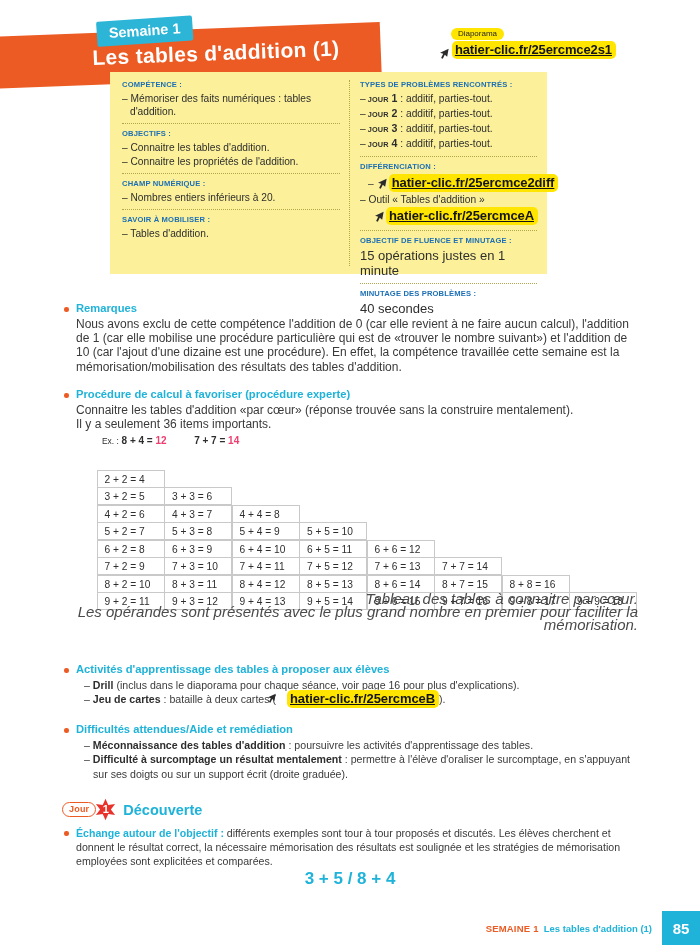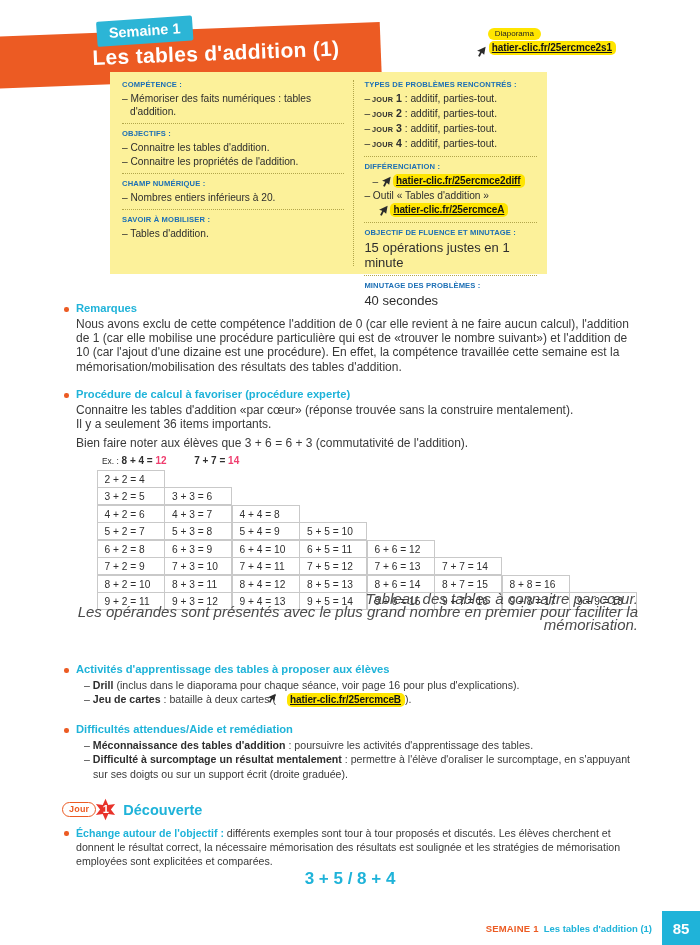--- a/index.html
+++ b/index.html
@@ -89,21 +89,21 @@
   }
   .diaporama-link {
     margin-top: 1px;
     display: flex;
     align-items: center;
     gap: 2px;
   }
   .link-pill {
     background: #ffe500;
     color: #141414;
-    font-size: 10px;
+    font-size: 13px;
     font-weight: bold;
     text-decoration: underline;
     padding: 1px 4px 2px 3px;
     border-radius: 5px;
     white-space: nowrap;
     letter-spacing: -0.1px;
   }
   .cursor-ico {
     width: 11px;
     height: 11px;
@@ -449,21 +449,20 @@
 
   <div class="section" style="top:302px;">
     <div class="sec-head">Remarques</div>
     <div class="body-text">Nous avons exclu de cette compétence l'addition de 0 (car elle revient à ne faire aucun calcul), l'addition de 1 (car elle mobilise une procédure particulière qui est de «trouver le nombre suivant») et l'addition de 10 (car l'ajout d'une dizaine est une procédure). En effet, la compétence travaillée cette semaine est la mémorisation/mobilisation des résultats des tables d'addition.</div>
   </div>
 
   <div class="section" style="top:388px;">
     <div class="sec-head">Procédure de calcul à favoriser (procédure experte)</div>
     <div class="body-text">Connaitre les tables d'addition «par cœur» (réponse trouvée sans la construire mentalement).</div>
     <div class="body-text">Il y a seulement 36 items importants.</div>
-    <div class="body-text" style="margin-top:5px;">Bien faire noter aux élèves que 3 + 6 = 6 + 3 (commutativité de l'addition).</div>
     <div class="ex-line">
       <span class="ex-lbl">Ex. :</span>
       <span class="bold-n">8 + 4 = </span><span class="pink">12</span>
       <span style="display:inline-block;width:22px;"></span>
       <span class="bold-n">7 + 7 = </span><span class="pink">14</span>
     </div>
   </div>
 
   <div class="table-wrap" id="addition-table">
       <div class="trow">

